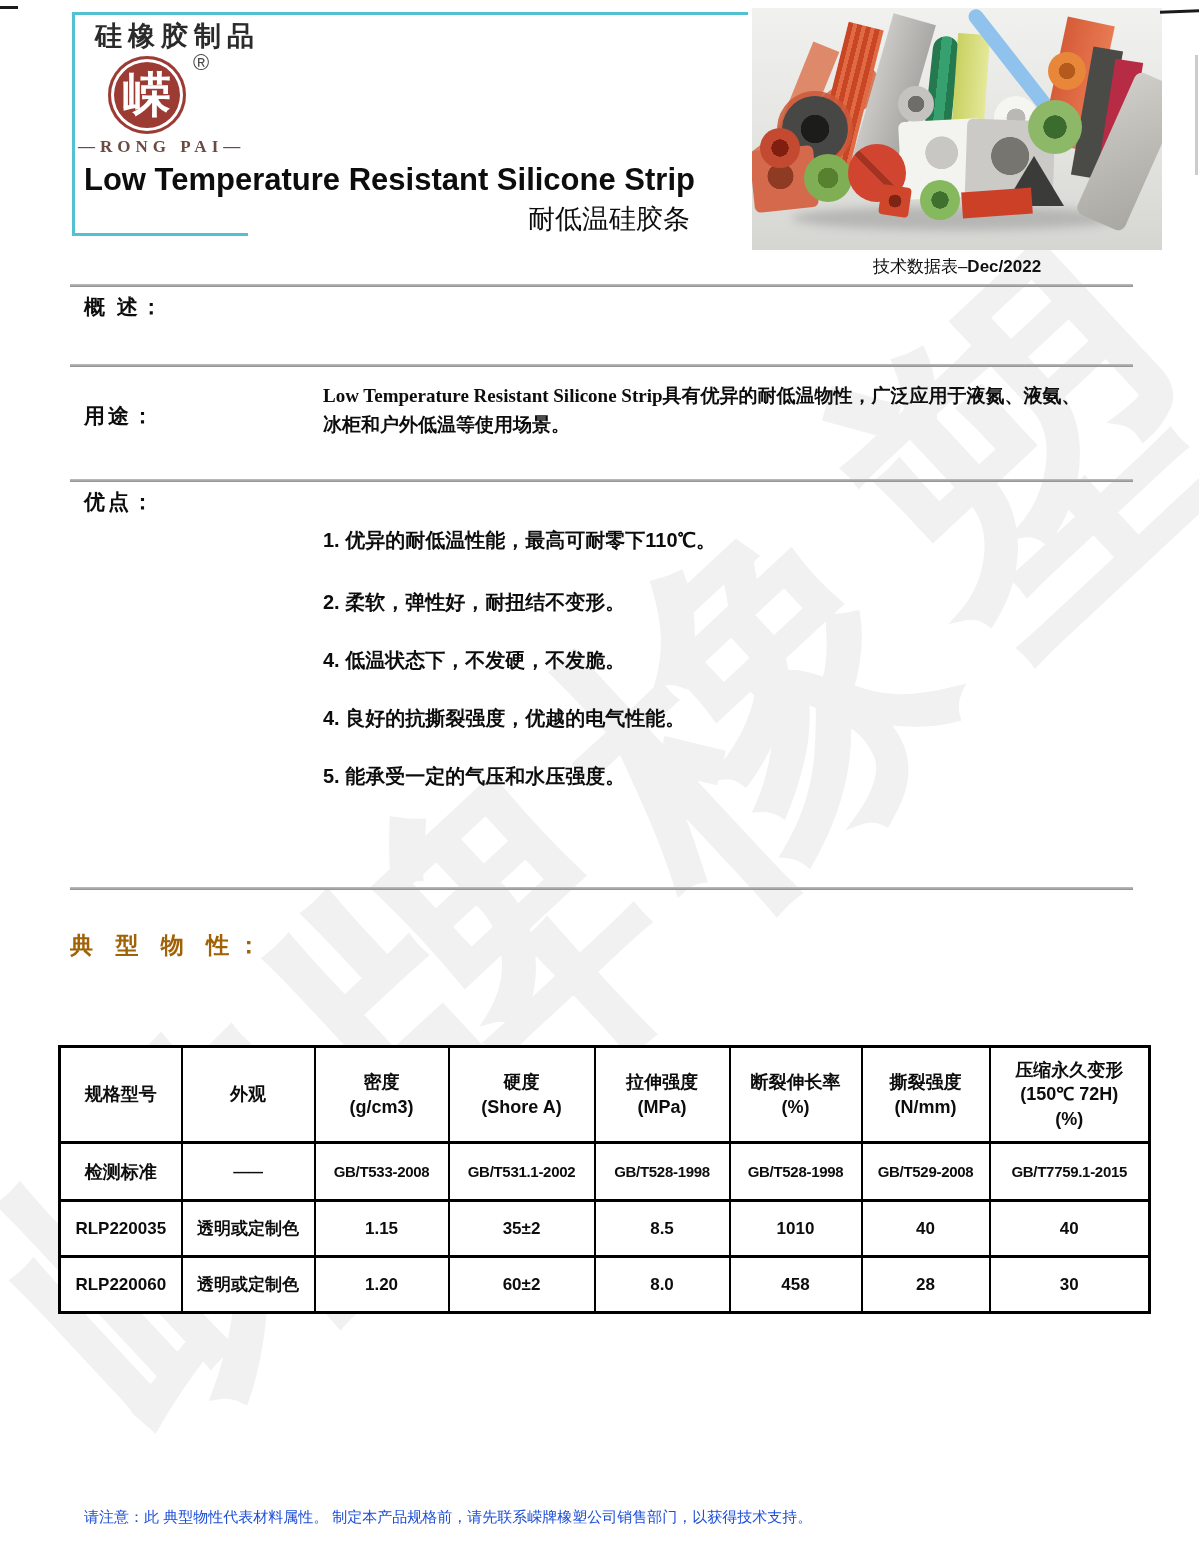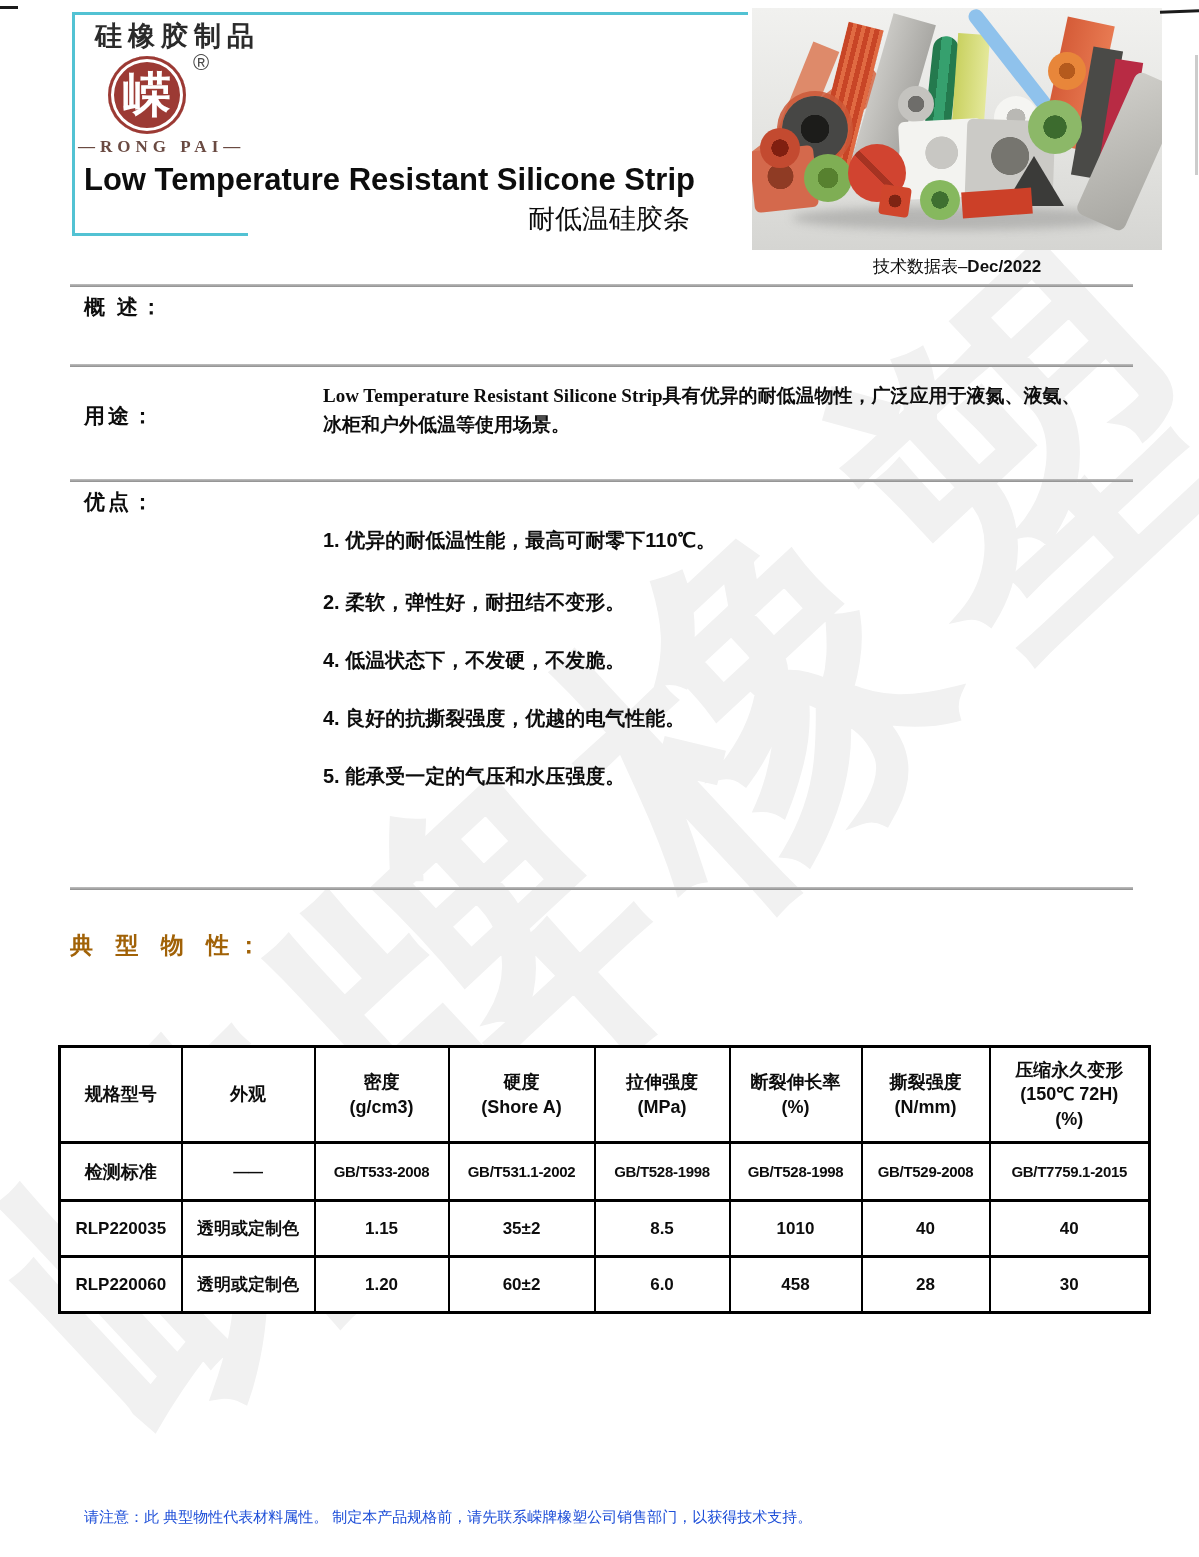--- a/index.html
+++ b/index.html
@@ -246,21 +246,21 @@
         <td>8.5</td>
         <td>1010</td>
         <td>40</td>
         <td>40</td>
       </tr>
       <tr class="row-data">
         <td>RLP220060</td>
         <td>透明或定制色</td>
         <td>1.20</td>
         <td>60±2</td>
-        <td>6.0</td>
+        <td>8.0</td>
         <td>458</td>
         <td>28</td>
         <td>30</td>
       </tr>
     </tbody>
   </table>
 
   <div class="note">请注意：此 典型物性代表材料属性。  制定本产品规格前，请先联系嵘牌橡塑公司销售部门，以获得技术支持。</div>
 
 </div>

